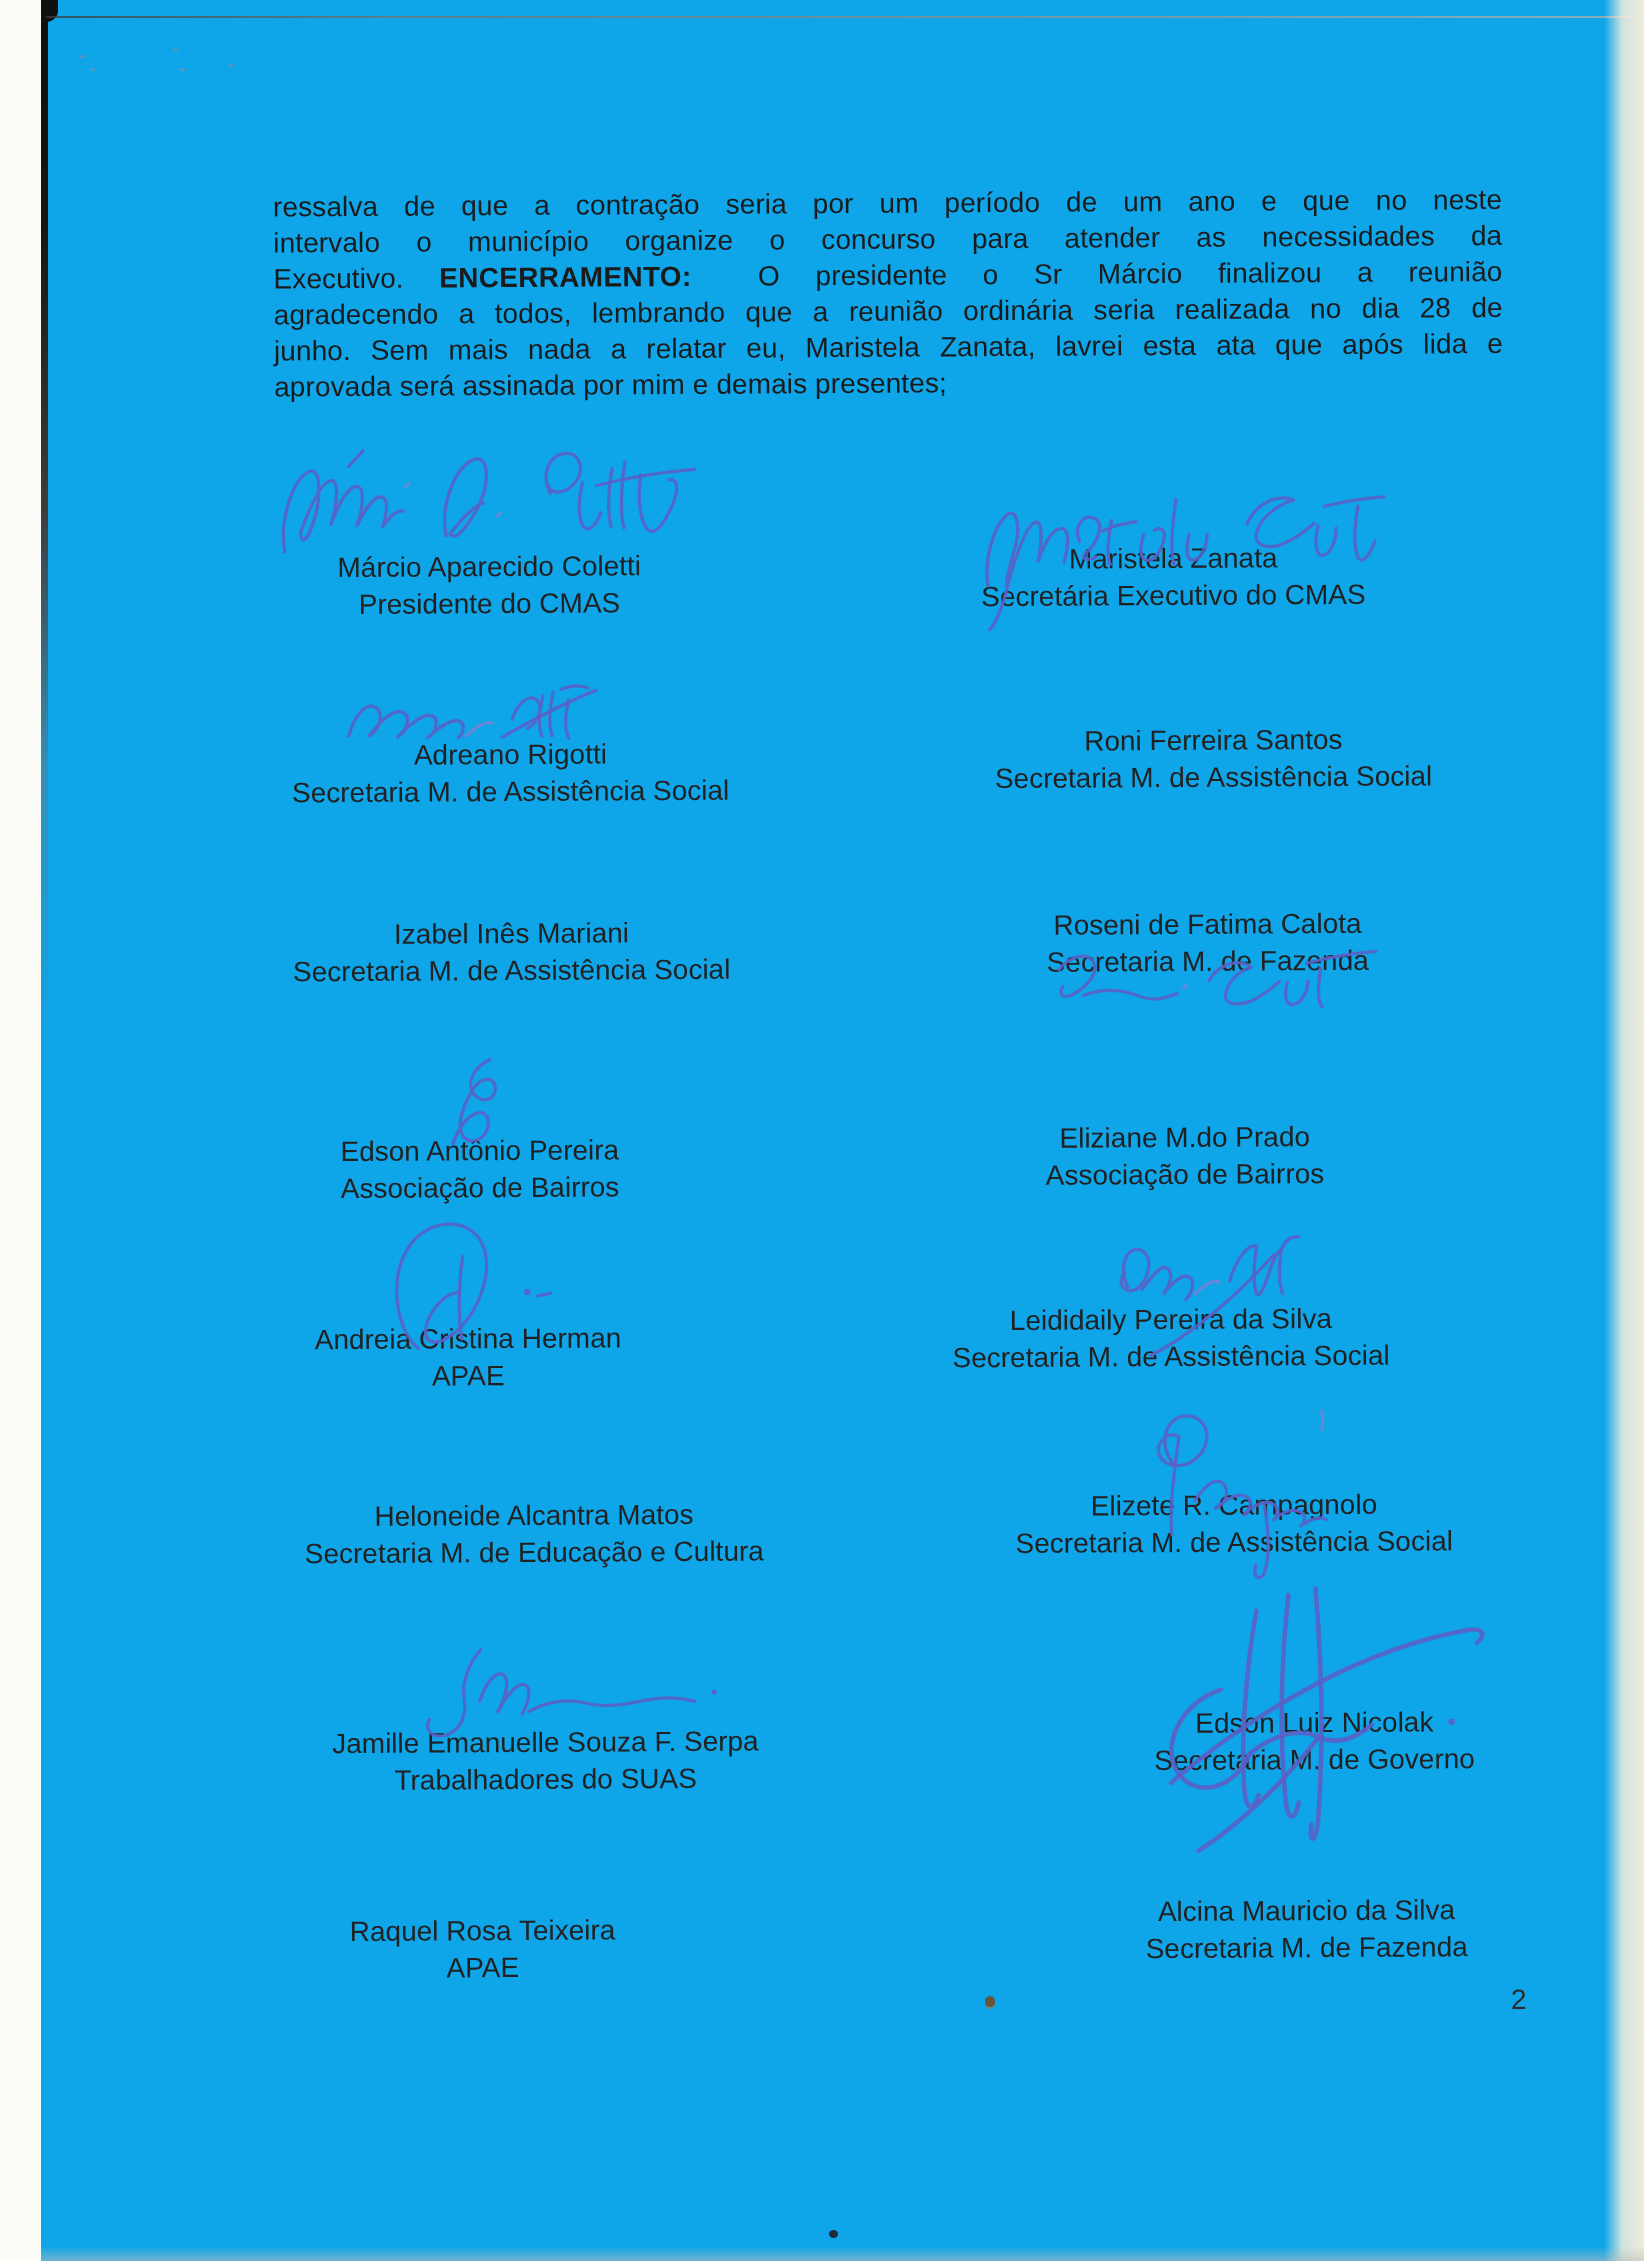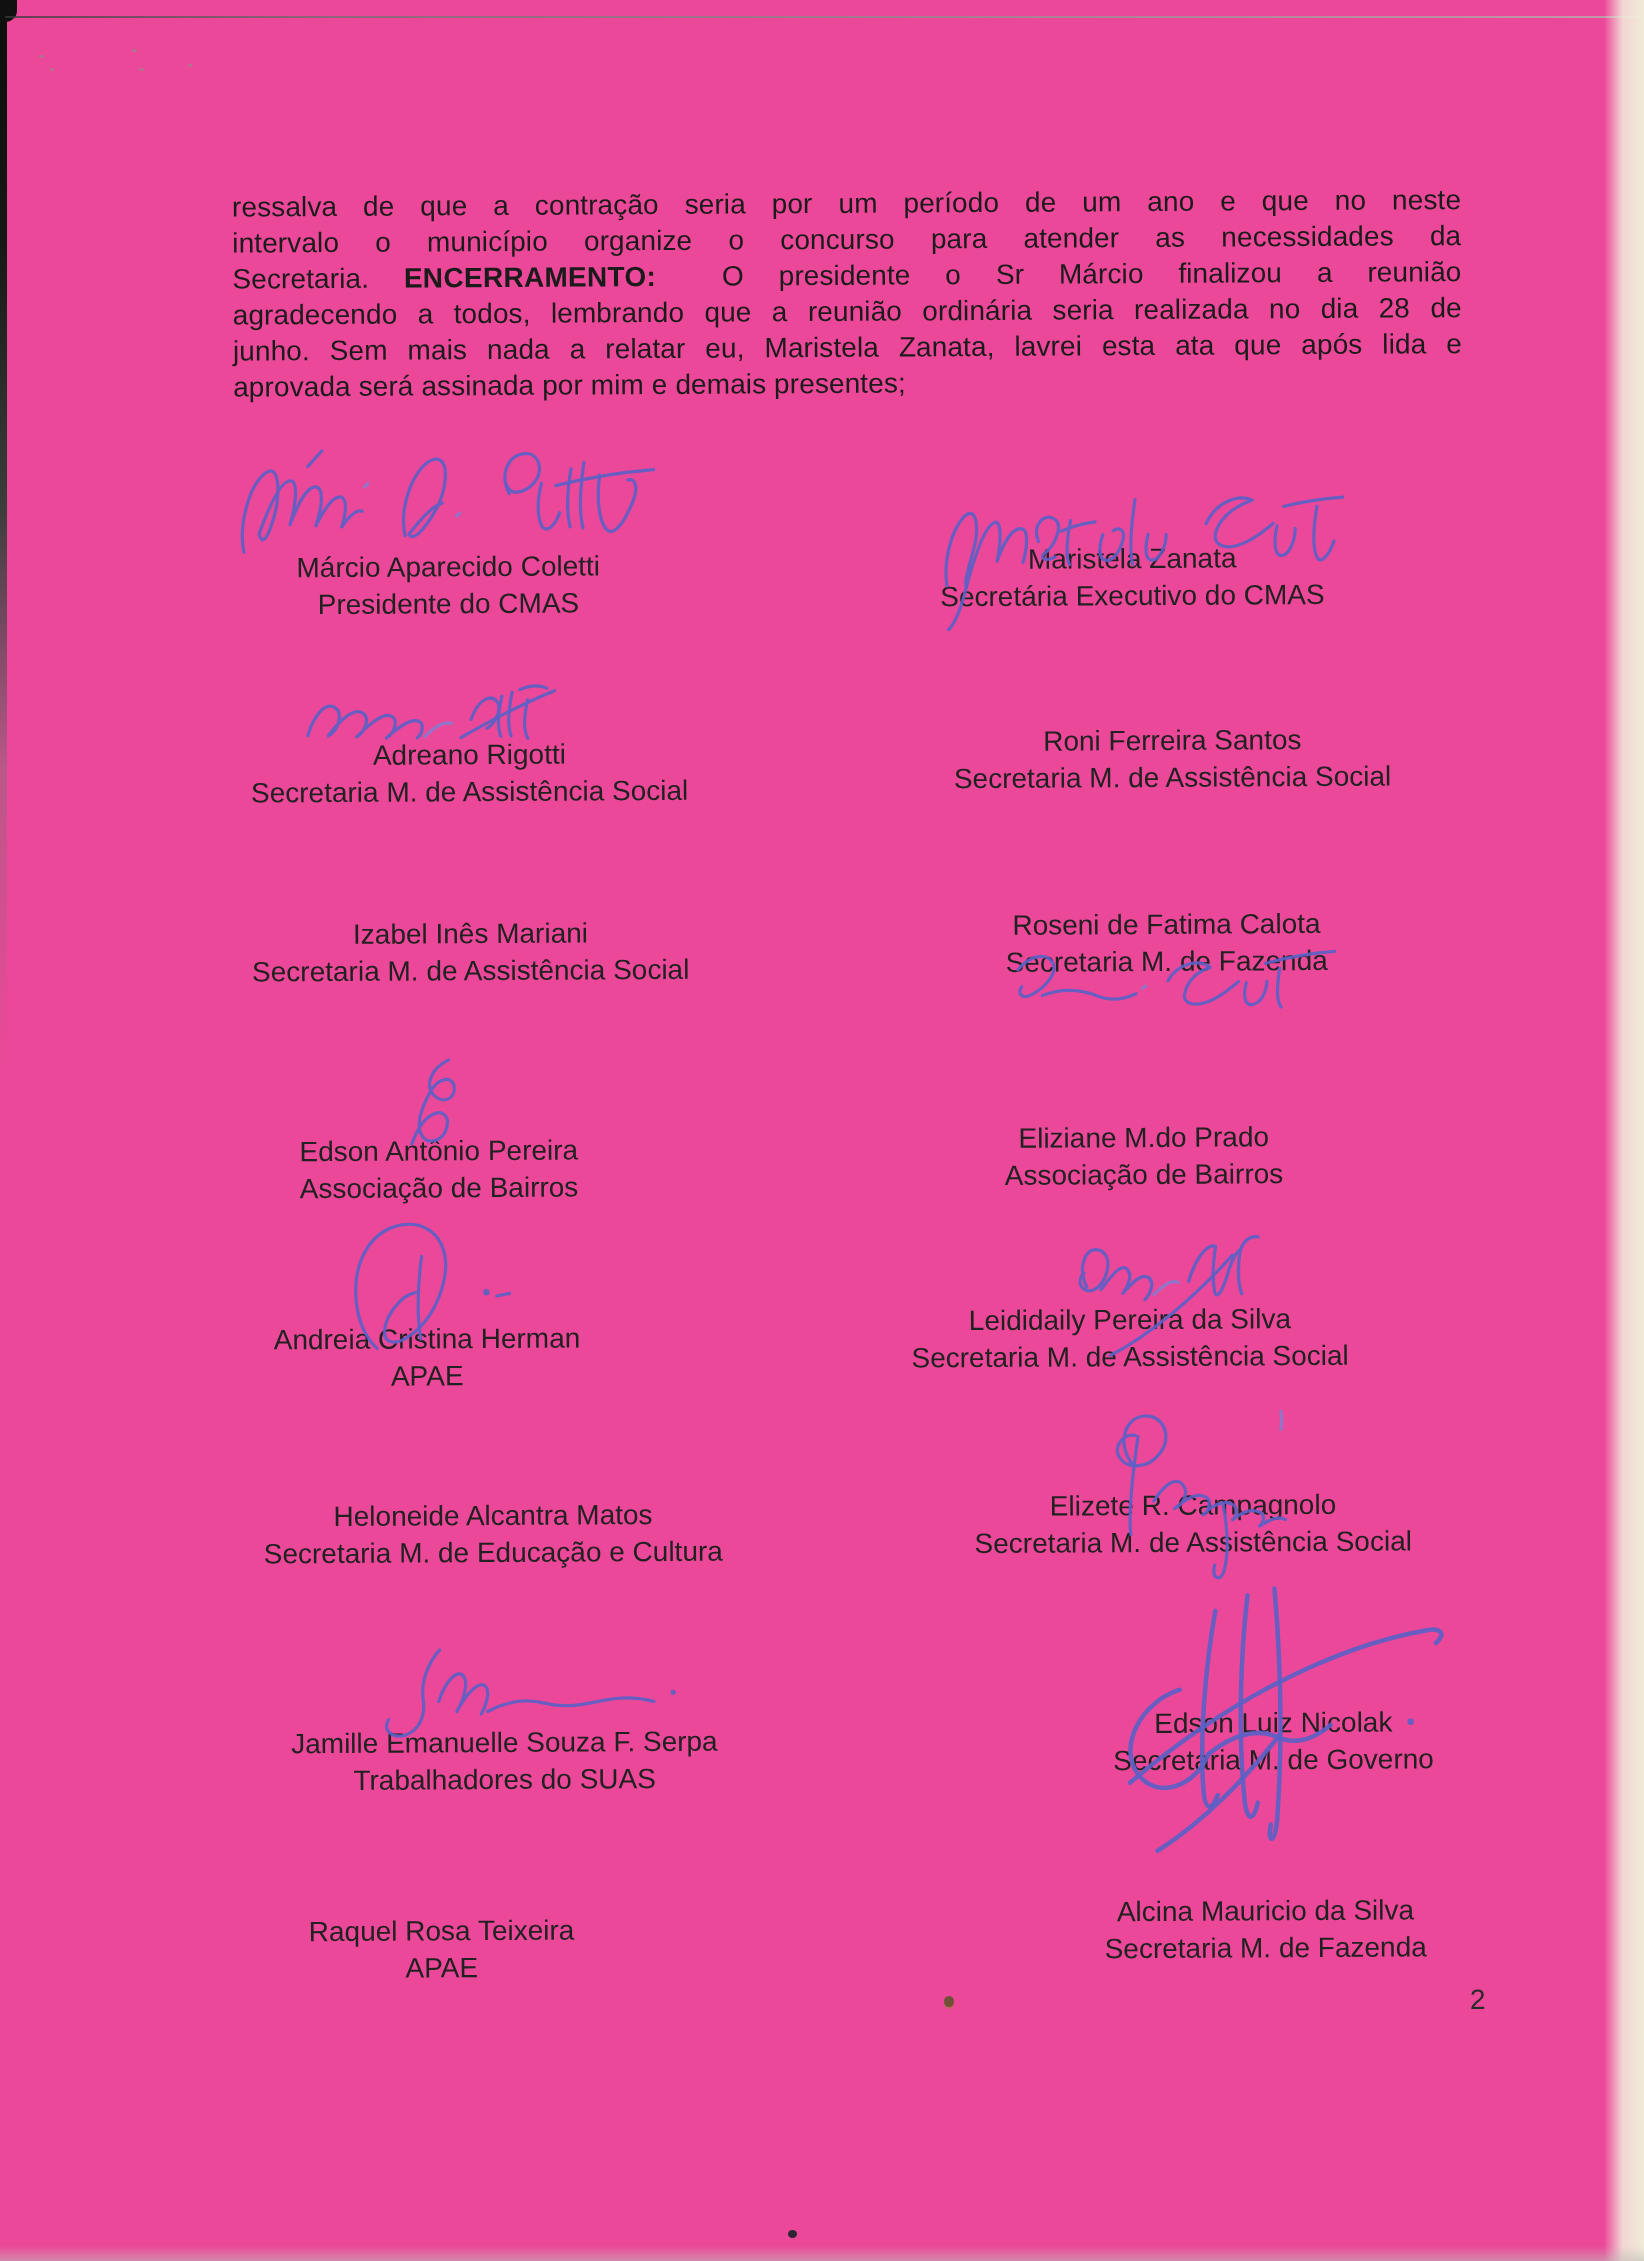--- a/index.html
+++ b/index.html
@@ -4,21 +4,21 @@
 <style>
   html,body{margin:0;padding:0;}
   body{
     width:1645px;height:2261px;
     background:#fbfbf8;
     font-family:"Liberation Sans", sans-serif;
     color:#1e1e1e;
     overflow:hidden;
     position:relative;
   }
-  #scan-page{position:absolute;inset:0;background:#ec4899;}
+  #scan-page{position:absolute;inset:0;background:#0ea5e9;margin-left:41px;}
   #paper-content{position:absolute;inset:0;transform:rotate(-0.35deg);transform-origin:50% 45%;}
 
   
   .paragraph{
     position:absolute;left:237px;top:186px;width:1229px;
     font-size:28px;line-height:36px;color:#1b1b1b;
     letter-spacing:0.1px;
   }
   .para-line{text-align:justify;text-align-last:justify;white-space:normal;}
   .para-line.last{text-align:left;text-align-last:left;}
@@ -55,21 +55,21 @@
 </head>
 <body>
 
 <div id="scan-page">
 
   <div id="paper-content">
 
     <div class="paragraph">
       <div class="para-line">ressalva de que a contração seria por um período de um ano e que no neste</div>
       <div class="para-line">intervalo o município organize o concurso para atender as necessidades da</div>
-      <div class="para-line"><span>Secretaria.</span> <span class="encerramento">ENCERRAMENTO:</span> <span>O presidente o Sr Márcio finalizou a reunião</span></div>
+      <div class="para-line"><span>Executivo.</span> <span class="encerramento">ENCERRAMENTO:</span> <span>O presidente o Sr Márcio finalizou a reunião</span></div>
       <div class="para-line">agradecendo a todos, lembrando que a reunião ordinária seria realizada no dia 28 de</div>
       <div class="para-line">junho. Sem mais nada a relatar eu, Maristela Zanata, lavrei esta ata que após lida e</div>
       <div class="para-line last">aprovada será assinada por mim e demais presentes;</div>
     </div>
 
     <div class="sig-block" style="left:161px;top:546px;">
       <span class="name">Márcio Aparecido Coletti</span>
       <span class="role">Presidente do CMAS</span>
     </div>
     <div class="sig-block" style="left:845px;top:542px;">

